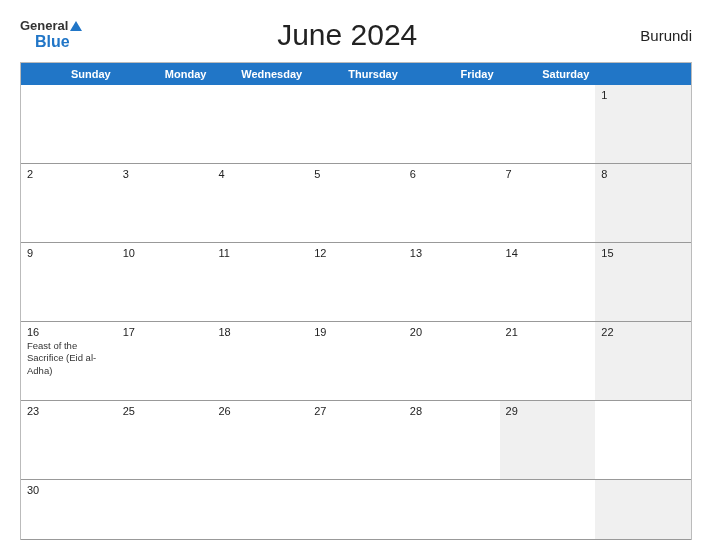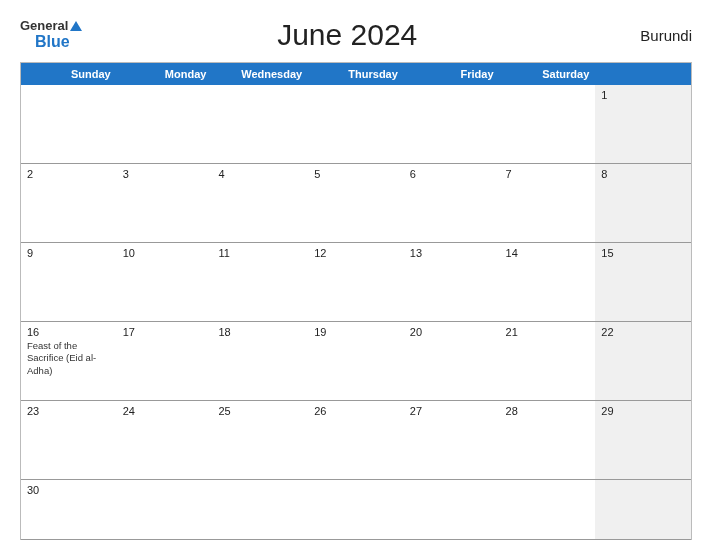--- a/index.html
+++ b/index.html
@@ -236,23 +236,20 @@
           </div>
           <div class="cal-cell gray">
             <div class="day-num">22</div>
           </div>
         </div>
         <div class="cal-row">
           <div class="cal-cell">
             <div class="day-num">23</div>
           </div>
           <div class="cal-cell">
-            <div class="day-num">24</div>
-          </div>
-          <div class="cal-cell">
             <div class="day-num">25</div>
           </div>
           <div class="cal-cell">
             <div class="day-num">26</div>
           </div>
           <div class="cal-cell">
             <div class="day-num">27</div>
           </div>
           <div class="cal-cell">
             <div class="day-num">28</div>

